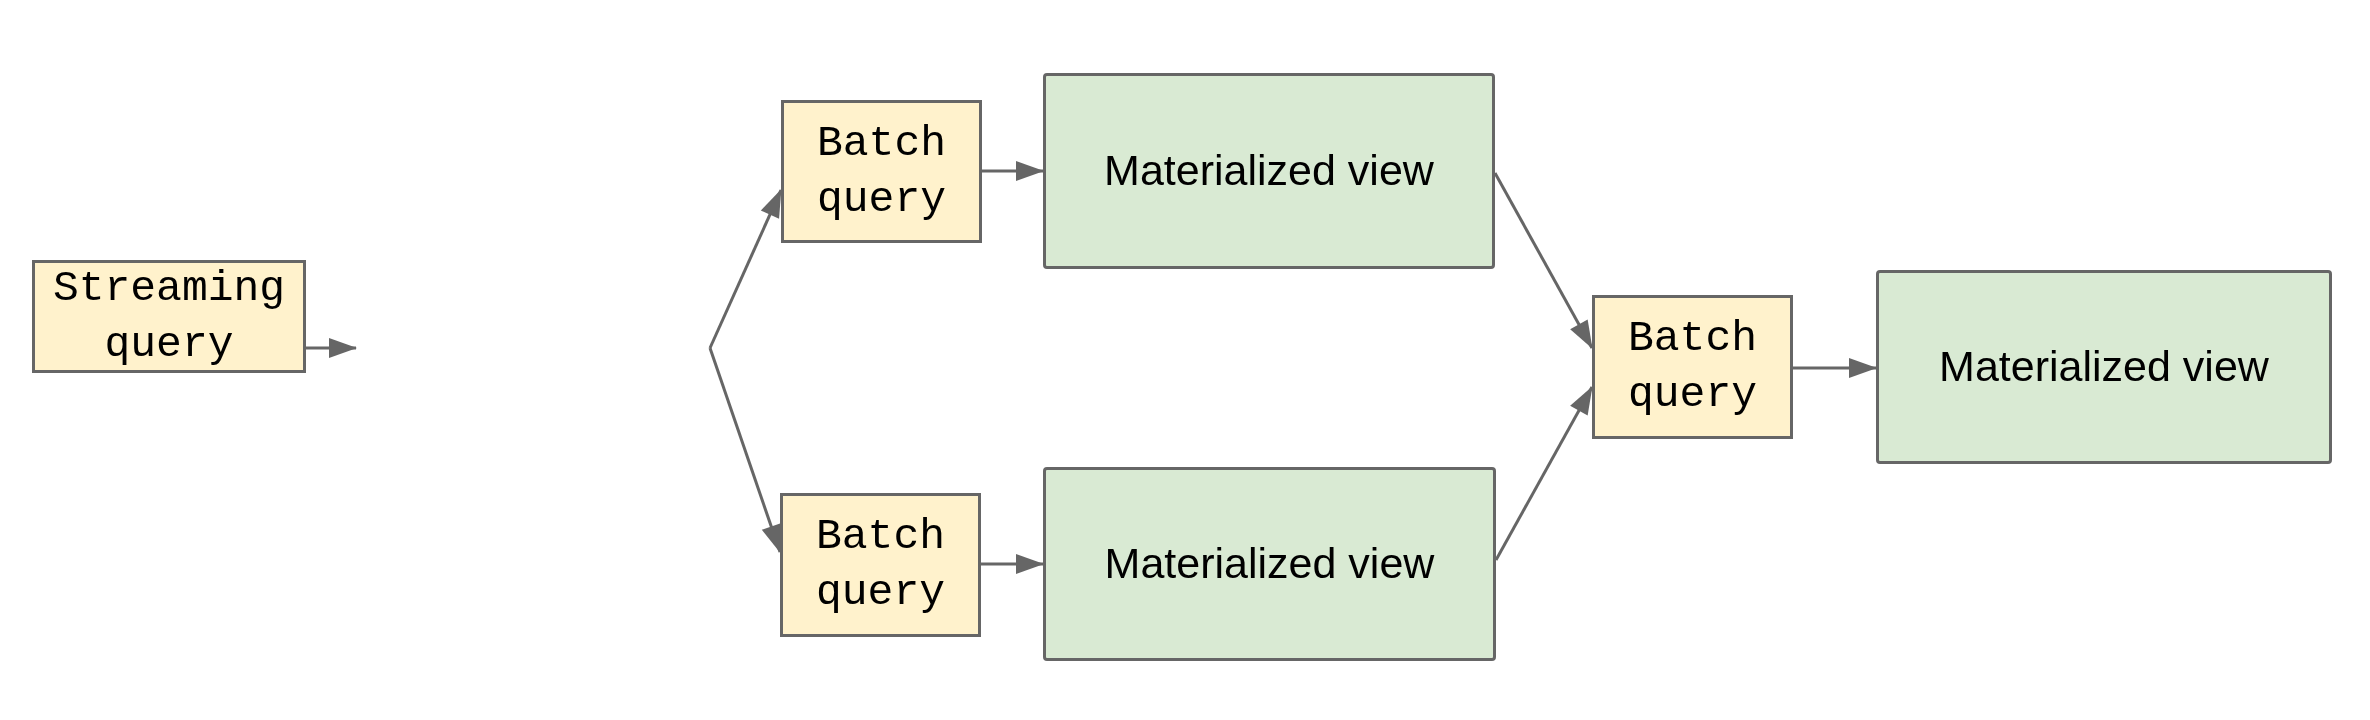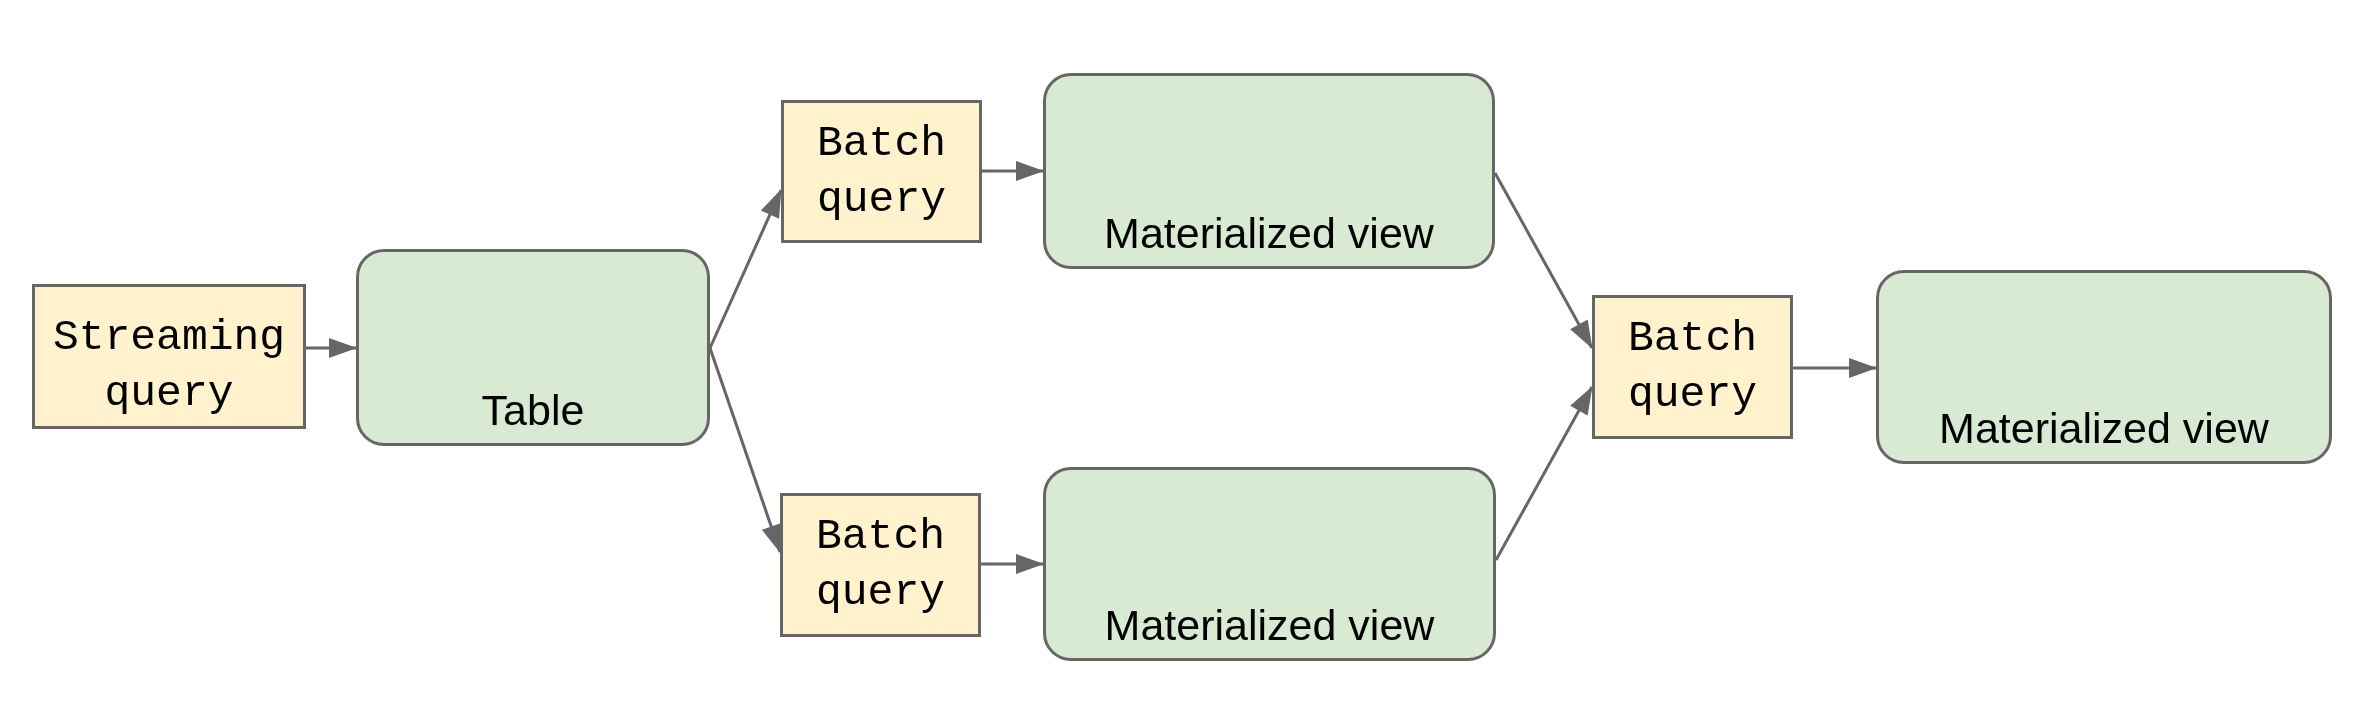--- a/index.html
+++ b/index.html
@@ -44,24 +44,23 @@
     padding: 4px 10px;
   }
   .node.query {
     background: var(--query-fill, #fff2cc);
     border: 3px solid var(--border, #666666);
     font-family: Liberation Mono, monospace;
   }
   .node.store {
     background: var(--store-fill, #d9ead3);
     border: 3px solid var(--border, #666666);
-    border-radius: 28px;
-    align-items: flex-end;
+    border-radius: 4px;
   }
-  #n-streaming-query { left: 32px;   top: 284px; width: 274px; height: 145px; align-items: flex-end; }
+  #n-streaming-query { left: 32px;   top: 260px; width: 274px; height: 113px; }
   #n-table           { left: 356px;  top: 249px; width: 354px; height: 197px; }
   #n-batch-top       { left: 781px;  top: 100px; width: 201px; height: 143px; }
   #n-mv-top          { left: 1043px; top: 73px;  width: 452px; height: 196px; }
   #n-batch-bottom    { left: 780px;  top: 493px; width: 201px; height: 144px; }
   #n-mv-bottom       { left: 1043px; top: 467px; width: 453px; height: 194px; }
   #n-batch-right     { left: 1592px; top: 295px; width: 201px; height: 144px; }
   #n-mv-right        { left: 1876px; top: 270px; width: 456px; height: 194px; }
 </style>
 </head>
 <body>
@@ -81,23 +80,20 @@
     <path class="edge" marker-end="url(#arrow)" d="M981,564 L1043,564"></path>
     <path class="edge" marker-end="url(#arrow)" d="M1495,173 L1592,348"></path>
     <path class="edge" marker-end="url(#arrow)" d="M1496,560 L1592,387"></path>
     <path class="edge" marker-end="url(#arrow)" d="M1793,368 L1876,368"></path>
   </svg>
 
   <div class="node query" id="n-streaming-query">
     <span>Streaming query</span>
   </div>
 
-  <div class="node store" id="n-table">
-    <span>Table</span>
-  </div>
 
   <div class="node query" id="n-batch-top">
     <span>Batch query</span>
   </div>
 
   <div class="node store" id="n-mv-top">
     <span>Materialized view</span>
   </div>
 
   <div class="node query" id="n-batch-bottom">

